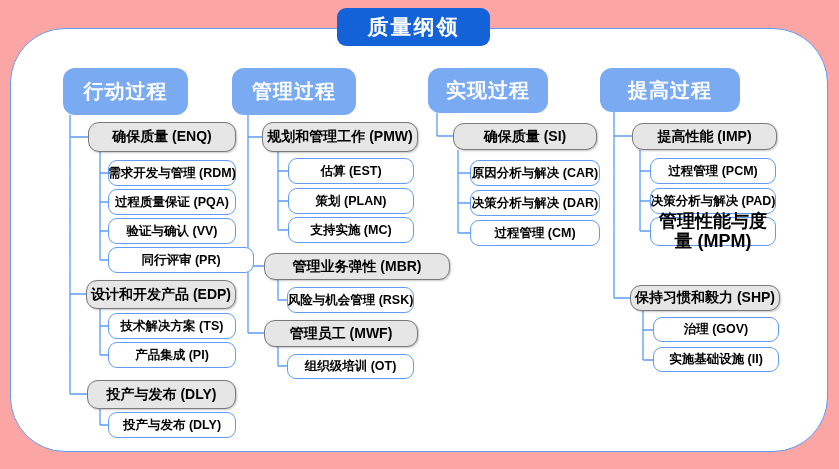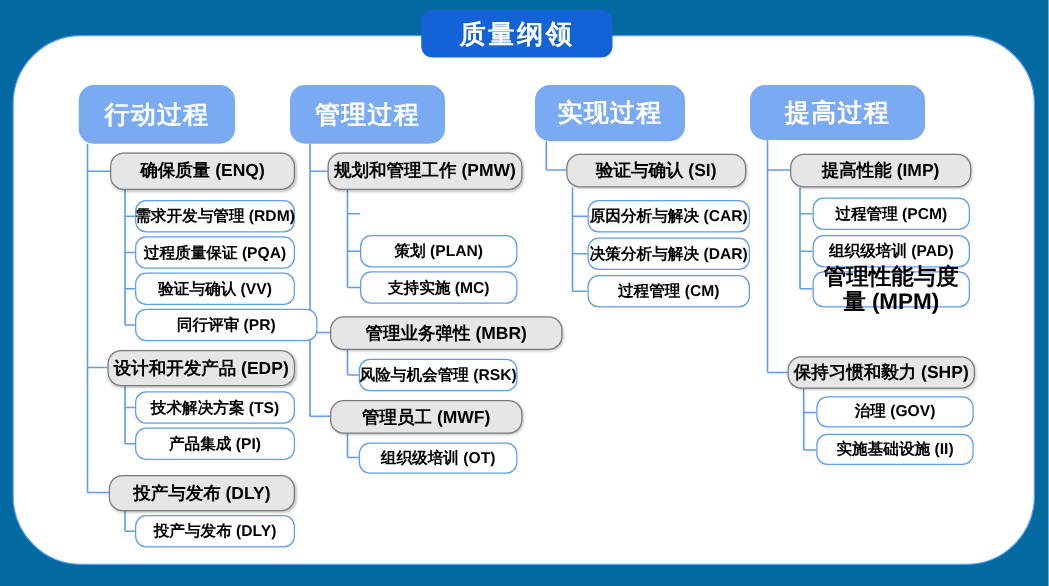--- a/index.html
+++ b/index.html
@@ -1,18 +1,18 @@
 <!DOCTYPE html>
 <html style="--title-bg: #1362d8; --header-bg: #79aaf2; --gray-fill: #e6e6e6; --gray-border: #7a7a7a; --white-border: #5e9cf5; --connector: #5e9cf5; --frame-border: #5e9cf5;"><head>
 <meta charset="utf-8">
 <style>
   * { margin:0; padding:0; box-sizing:border-box; }
   html,body { background:#ffffff; }
   .canvas {
-    position:relative; width:839px; height:469px; background:#0369a1;
+    position:relative; width:839px; height:469px; background:#fca5a5;
     font-family:"Liberation Sans", sans-serif; overflow:hidden;
   }
   .frame {
     position:absolute; left:10px; top:28px; width:818px; height:424px;
     border:1.6px solid var(--frame-border,#5e9cf5);
     border-radius:55px; background:#fff;
   }
   svg.connectors { position:absolute; left:0; top:0; z-index:1; }
   .node { position:absolute; display:flex; align-items:center; justify-content:center;
           text-align:center; z-index:2; }
@@ -77,36 +77,37 @@
   <div class="node wbox" style="left:108px;top:247px;width:146px;height:26px">同行评审 (PR)</div>
 
   <div class="node gbox" style="left:86px;top:280px;width:150px;height:29px">设计和开发产品 (EDP)</div>
   <div class="node wbox" style="left:108px;top:313px;width:128px;height:26px">技术解决方案 (TS)</div>
   <div class="node wbox" style="left:108px;top:342px;width:128px;height:26px">产品集成 (PI)</div>
 
   <div class="node gbox" style="left:87px;top:380px;width:149px;height:29px">投产与发布 (DLY)</div>
   <div class="node wbox" style="left:108px;top:412px;width:128px;height:26px">投产与发布 (DLY)</div>
 
   <div class="node gbox" style="left:262px;top:122px;width:156px;height:30px">规划和管理工作 (PMW)</div>
+  <div class="node wbox" style="left:288px;top:158px;width:126px;height:26px">估算 (EST)</div>
   <div class="node wbox" style="left:288px;top:188px;width:126px;height:26px">策划 (PLAN)</div>
   <div class="node wbox" style="left:288px;top:217px;width:126px;height:26px">支持实施 (MC)</div>
 
   <div class="node gbox" style="left:264px;top:253px;width:186px;height:27px">管理业务弹性 (MBR)</div>
   <div class="node wbox" style="left:287px;top:287px;width:127px;height:26px">风险与机会管理 (RSK)</div>
 
   <div class="node gbox" style="left:264px;top:320px;width:154px;height:27px">管理员工 (MWF)</div>
   <div class="node wbox" style="left:287px;top:354px;width:127px;height:25px">组织级培训 (OT)</div>
 
-  <div class="node gbox" style="left:453px;top:123px;width:144px;height:27px">验证与确认 (SI)</div>
+  <div class="node gbox" style="left:453px;top:123px;width:144px;height:27px">确保质量 (SI)</div>
   <div class="node wbox" style="left:470px;top:160px;width:130px;height:26px">原因分析与解决 (CAR)</div>
   <div class="node wbox" style="left:470px;top:190px;width:130px;height:26px">决策分析与解决 (DAR)</div>
   <div class="node wbox" style="left:470px;top:220px;width:130px;height:26px">过程管理 (CM)</div>
 
   <div class="node gbox" style="left:632px;top:123px;width:145px;height:27px">提高性能 (IMP)</div>
   <div class="node wbox" style="left:650px;top:158px;width:126px;height:26px">过程管理 (PCM)</div>
-  <div class="node wbox" style="left:650px;top:188px;width:126px;height:26px">组织级培训 (PAD)</div>
+  <div class="node wbox" style="left:650px;top:188px;width:126px;height:26px">决策分析与解决 (PAD)</div>
   <div class="node wbox wrap" style="left:650px;top:217px;width:126px;height:29px">管理性能与度量 (MPM)</div>
 
   <div class="node gbox" style="left:630px;top:285px;width:150px;height:26px">保持习惯和毅力 (SHP)</div>
   <div class="node wbox" style="left:653px;top:317px;width:126px;height:25px">治理 (GOV)</div>
   <div class="node wbox" style="left:653px;top:347px;width:126px;height:25px">实施基础设施 (II)</div>
 
 </div>
 
 </body></html>

